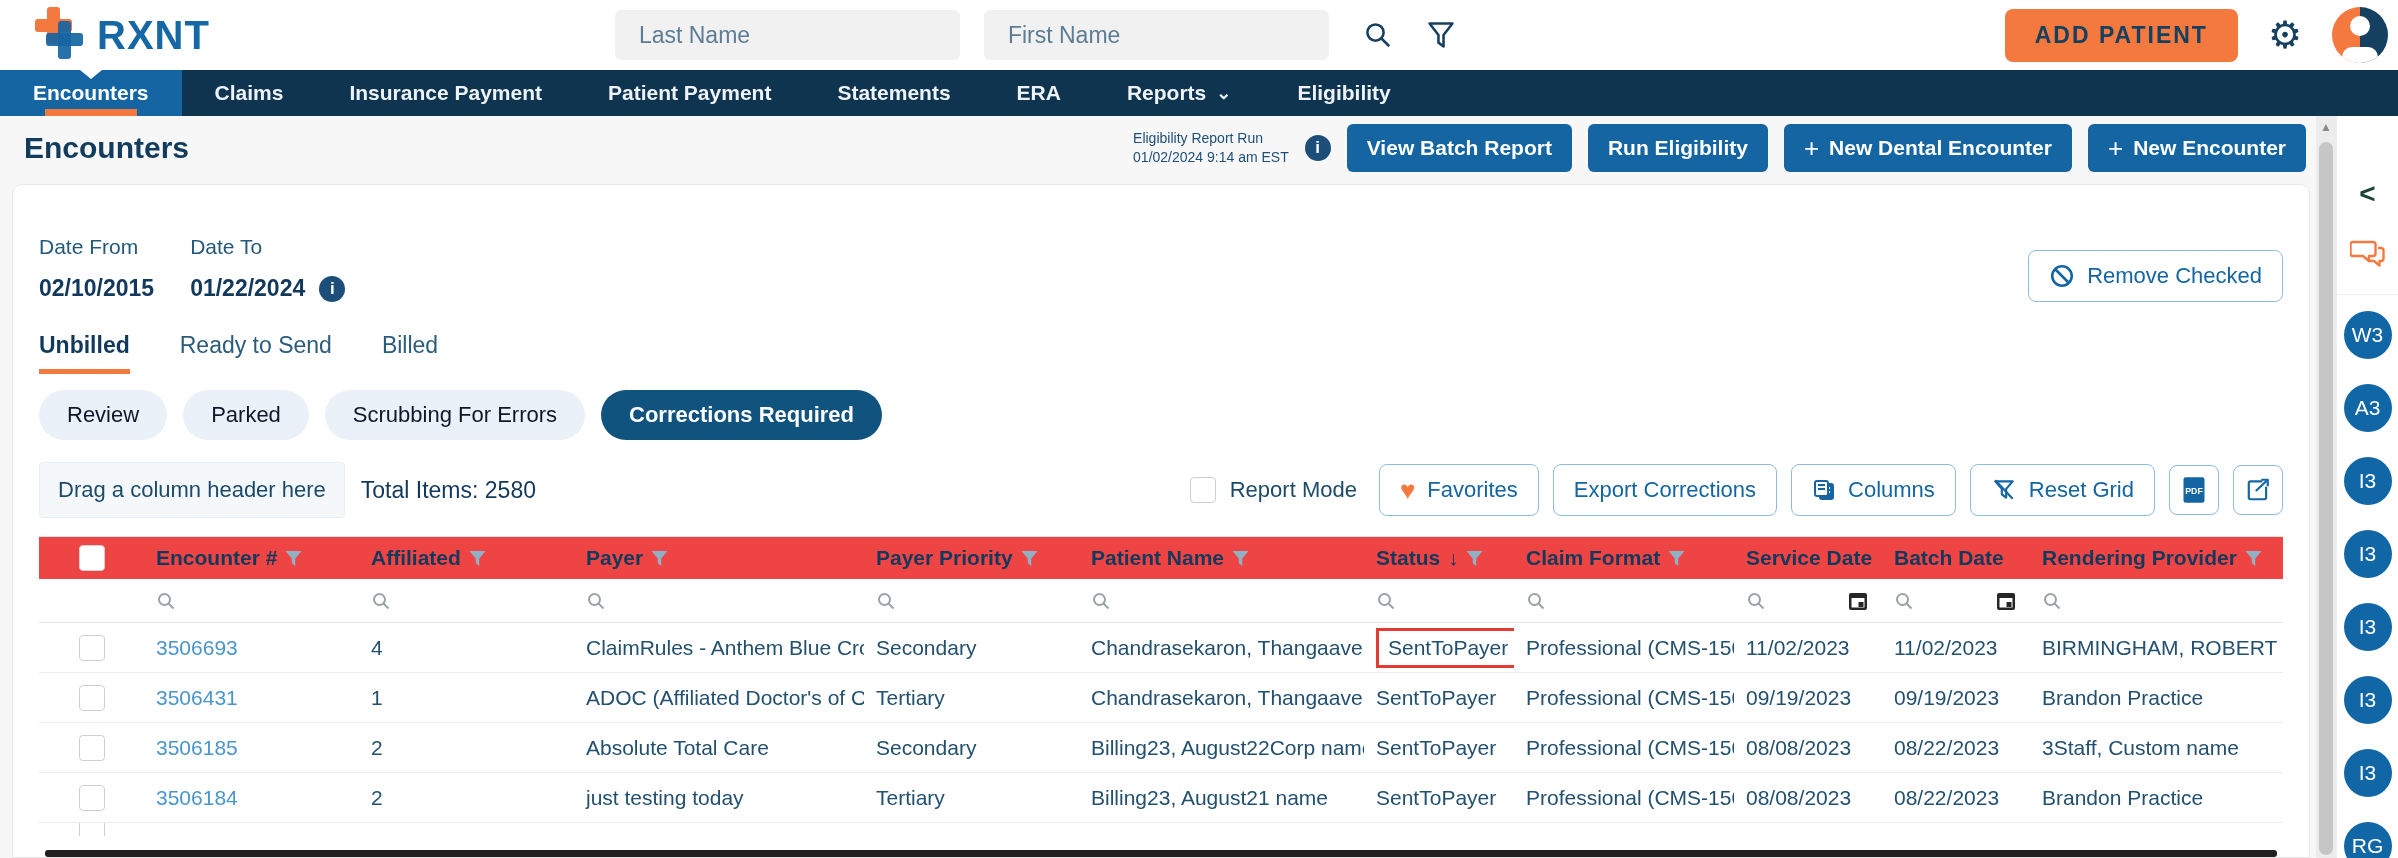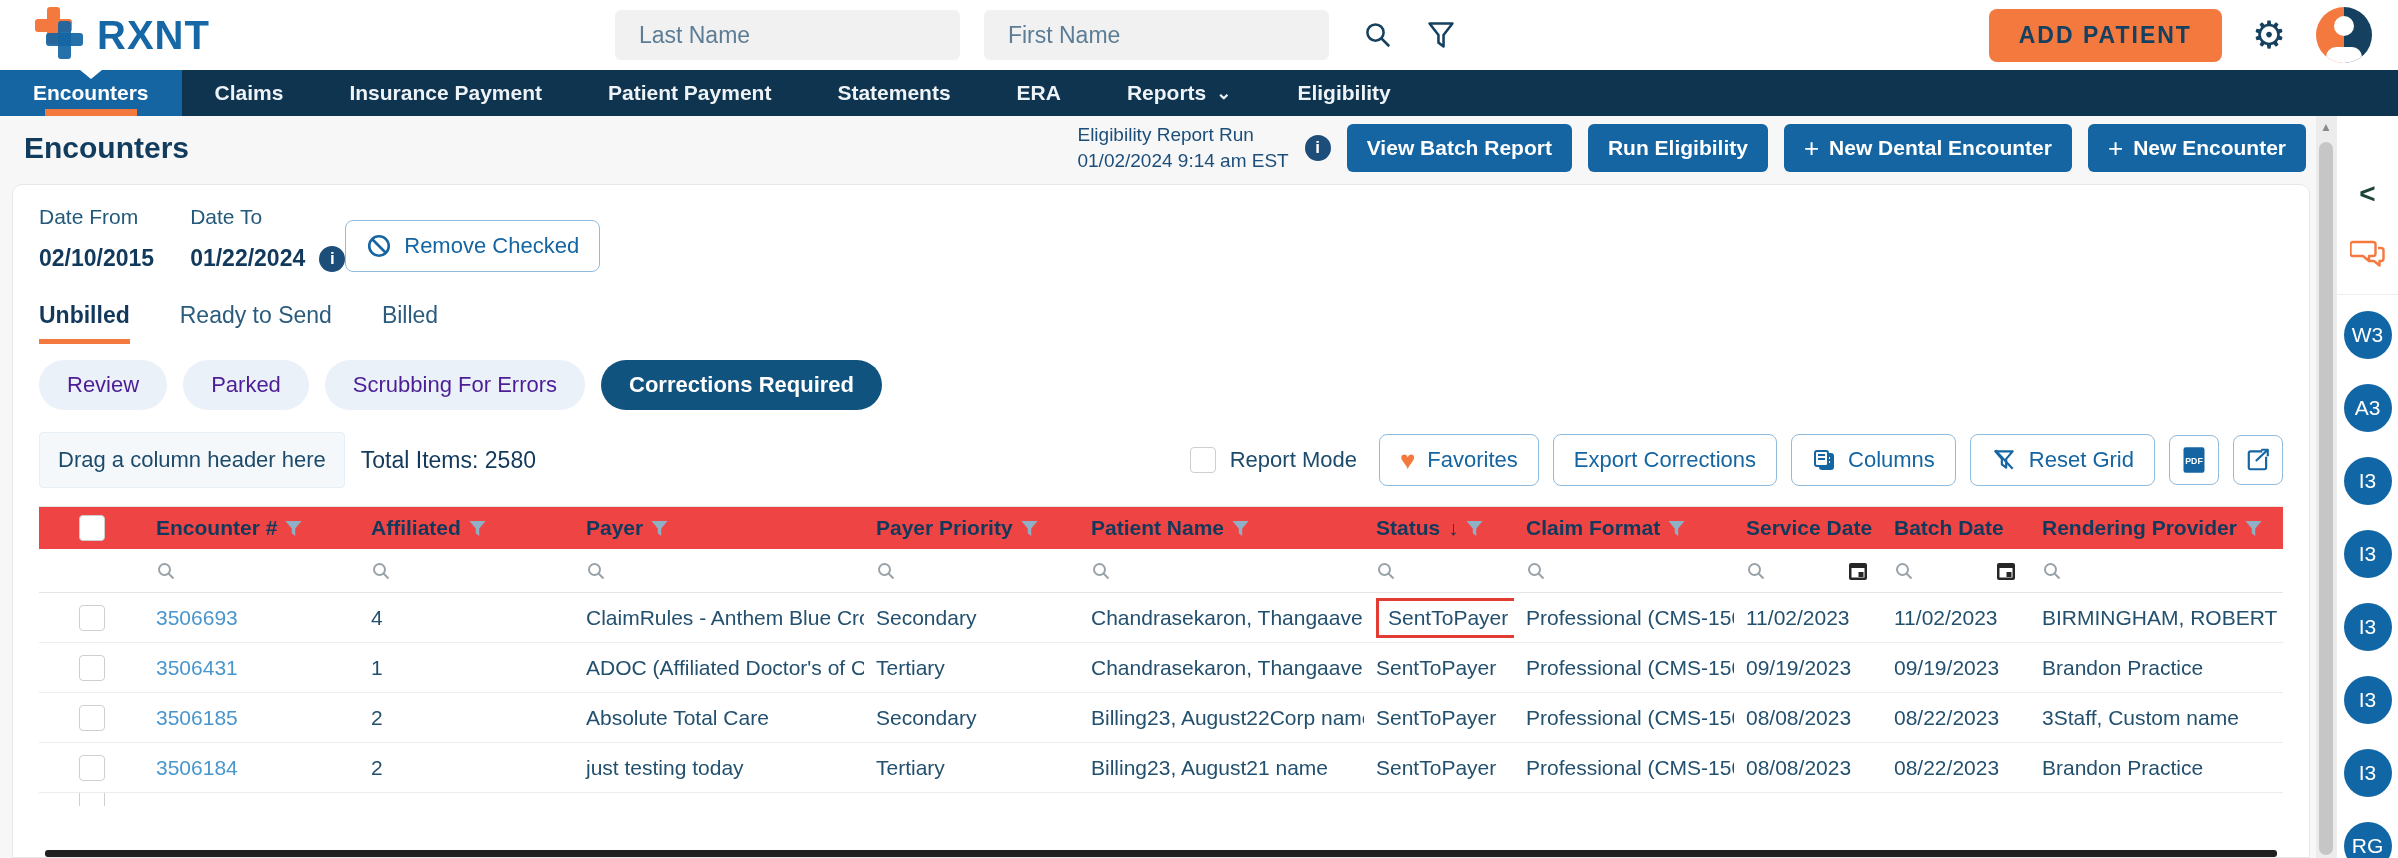--- a/index.html
+++ b/index.html
@@ -8,21 +8,21 @@
 
   
   .topbar { height: 70px; display: flex; align-items: center; padding-left: 35px; background: #fff; }
   .logo { display: flex; align-items: center; gap: 14px; }
   .logo-text { font-size: 40px; font-weight: 800; color: #1568a5; letter-spacing: 1px; }
   .name-inputs { display: flex; gap: 24px; margin-left: 405px; }
   .name-inputs input { width: 345px; height: 50px; background: #f1f1f1; border: none; border-radius: 6px;
     padding: 0 24px; font-size: 23px; color: #33566f; font-family: "Liberation Sans", sans-serif; }
   .name-inputs input::placeholder { color: #5c7d95; }
   .top-icon { margin-left: 34px; display: flex; align-items: center; cursor: pointer; }
-  .top-right { margin-left: auto; display: flex; align-items: center; gap: 30px; padding-right: 26px; }
+  .top-right { margin-left: auto; display: flex; align-items: center; gap: 30px; padding-right: 10px; }
   .add-patient { background: #f4793f; color: #15405f; font-size: 23px; font-weight: 700; letter-spacing: 2px;
     border: none; border-radius: 8px; padding: 13px 30px; cursor: pointer; }
   .gear { font-size: 38px; color: #16405f; line-height: 1; cursor: pointer; }
   .avatar { width: 56px; height: 56px; border-radius: 50%; position: relative; overflow: hidden;
     background: linear-gradient(90deg,#f4793f 0 50%, #16405f 50% 100%); cursor: pointer; }
   .avatar::before { content:""; position: absolute; left: 50%; top: 9px; transform: translateX(-50%);
     width: 20px; height: 20px; border-radius: 50%; background: #fff; }
   .avatar::after { content:""; position: absolute; left: 50%; bottom: -8px; transform: translateX(-50%);
     width: 36px; height: 24px; border-radius: 10px 10px 0 0; background: #fff; }
 
@@ -37,45 +37,45 @@
   .nav-item.active::after { content:""; position: absolute; bottom: 0; left: 50%; transform: translateX(-50%);
     width: 92px; height: 7px; background: #f4793f; }
 
   
   .main-row { display: flex; height: 742px; background: #f7f7f7; }
   .content { width: 2316px; display: flex; flex-direction: column; }
 
   .page-head { height: 64px; display: flex; align-items: center; padding: 0 10px 0 24px; }
   .page-title { font-size: 30px; font-weight: 700; color: #123c5e; }
   .head-right { margin-left: auto; display: flex; align-items: center; gap: 16px; }
-  .elig-note { font-size: 19px; color: #1d4e79; line-height: 1.35; text-align: left; }
+  .elig-note { font-size: 14px; color: #1d4e79; line-height: 1.35; text-align: left; }
   .info-dot { width: 26px; height: 26px; border-radius: 50%; background: #1d4e79; color: #fff;
     font-size: 17px; font-weight: 700; display: inline-flex; align-items: center; justify-content: center; }
   .btn-primary { background: #1465a2; color: #fff; font-size: 21px; font-weight: 600; border: none;
     border-radius: 6px; padding: 12px 20px; cursor: pointer; display: flex; align-items: center; gap: 10px;
     white-space: nowrap; }
   .btn-primary .plus { font-size: 26px; font-weight: 400; line-height: 0.8; }
 
   .card { flex: 1; margin: 4px 6px 0 12px; background: #fff; border: 1px solid #e8e8e8;
     border-radius: 10px 10px 0 0; padding: 20px 26px 0 26px; display: flex; flex-direction: column;
     position: relative; overflow: hidden; }
 
-  .row-dates { display: flex; justify-content: flex-start; align-items: flex-end; }
+  .row-dates { margin-top: 30px; display: flex; justify-content: space-between; align-items: flex-end; }
   .dates { display: flex; gap: 36px; }
   .date-group .dlabel { font-size: 21px; color: #235a7c; margin-bottom: 16px; }
   .date-group .dvalue { font-size: 23px; font-weight: 700; color: #12395c; display: flex; align-items: center; gap: 14px; cursor: pointer; }
   .btn-outline { background: #fff; border: 1px solid #8fbbde; color: #1465a2; font-size: 22px;
     border-radius: 8px; padding: 12px 20px; display: flex; align-items: center; gap: 12px; cursor: pointer; white-space: nowrap; }
 
   .tabs-main { margin-top: 30px; display: flex; gap: 50px; font-size: 23px; color: #2b5b7d; }
   .tab { padding-bottom: 10px; border-bottom: 5px solid transparent; cursor: pointer; }
   .tab.active { font-weight: 700; color: #12395c; border-bottom-color: #f4793f; }
 
   .pills { margin-top: 16px; display: flex; gap: 16px; }
-  .pill { background: #eaf1f8; color: #4c1d95; font-size: 22px; padding: 12px 28px; border-radius: 999px; cursor: pointer; }
+  .pill { background: #eaf1f8; color: #0f172a; font-size: 22px; padding: 12px 28px; border-radius: 999px; cursor: pointer; }
   .pill.active { background: #11537f; color: #fff; font-weight: 700; }
 
   .toolbar { margin-top: 22px; display: flex; align-items: center; }
   .drag-hint { background: #f5f8fb; border: 1px solid #e7eff6; border-radius: 4px; padding: 14px 18px;
     font-size: 22px; color: #1c4a6b; }
   .total-items { margin-left: 16px; font-size: 23px; color: #12395c; }
   .tool-right { margin-left: auto; display: flex; align-items: center; gap: 14px; }
   .checkbox { width: 26px; height: 26px; border: 1px solid #cfcfcf; border-radius: 4px; background: #fff;
     appearance: none; cursor: pointer; }
   .report-mode-label { font-size: 22px; color: #1c4a6b; margin-right: 8px; }

